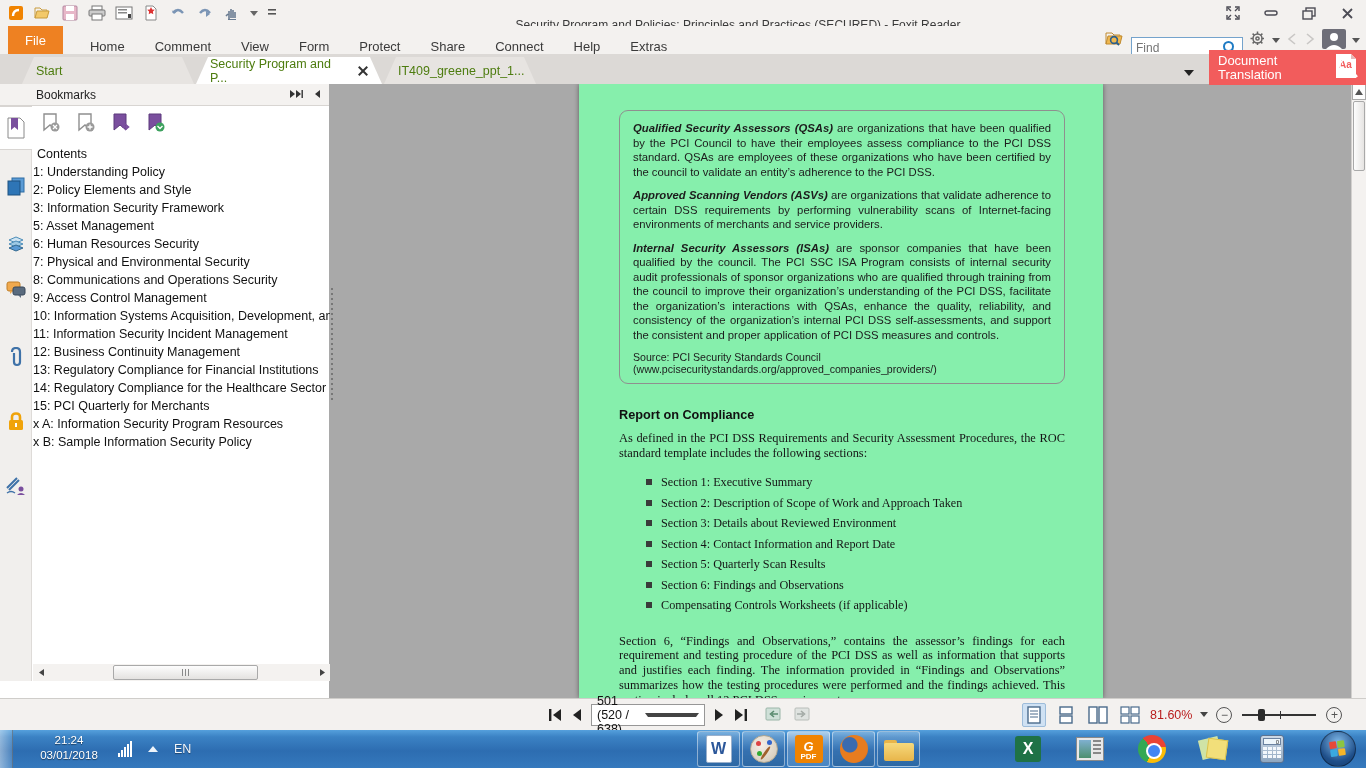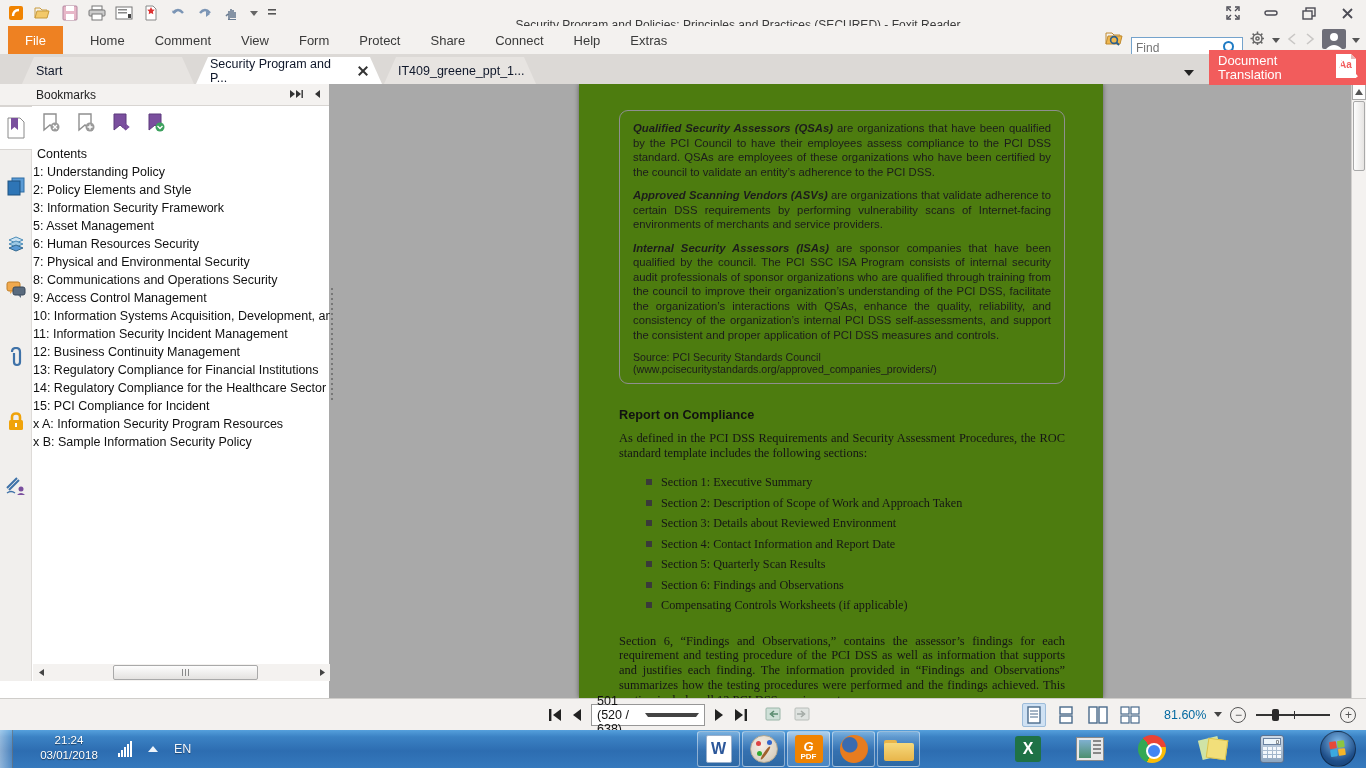--- a/index.html
+++ b/index.html
@@ -9,32 +9,32 @@
 
   
   #titlebar { position:absolute; top:0; left:0; width:1366px; height:26px; background:#f3f1ef; display:flex; align-items:center; }
   .qa-icons { display:flex; align-items:center; gap:9px; padding-left:7px; z-index:2; }
   .qa-btn { width:18px; height:18px; display:flex; align-items:center; justify-content:center; }
   #win-title { position:absolute; left:0; right:0; text-align:center; padding-left:110px; font-size:12px; color:#3a3a3a;margin-top:24px; }
   .win-controls { position:absolute; right:0; top:0; height:26px; display:flex; align-items:center; z-index:2; }
   .win-btn { width:38px; height:24px; display:flex; align-items:center; justify-content:center; color:#4c4c55; }
 
   
-  #menubar { position:absolute; top:26px; left:0; width:1366px; height:28px; background:#f3f1ef; display:flex; align-items:center; }
+  #menubar { position:absolute; top:26px; left:0; width:1366px; height:28px; background:#f3f1ef; display:flex; align-items:flex-end; }
   .file-tab { background:#EE8122; color:#fff; height:28px; display:flex; align-items:center; padding:0 17px; margin-left:8px; font-size:13px; }
   .menu-item { padding:0 15px; font-size:13px; color:#3a3a3a; }
   .find-cluster { position:absolute; right:6px; top:2px; height:24px; display:flex; align-items:center; gap:6px; }
   .find-box { width:112px; height:22px; background:#fff; border:1px solid #74a3cc; display:flex; align-items:center; padding:0 4px;margin-top:16px; }
   .find-box input { border:none; outline:none; width:86px; font-size:12px; color:#777; font-family:"Liberation Sans",sans-serif; background:transparent; }
   .caret-down { width:0; height:0; border-left:4px solid transparent; border-right:4px solid transparent; border-top:5px solid #555; display:inline-block; }
   .nav-chev { font-size:14px; color:#c9c7c5; }
 
   
   #tabbar { position:absolute; top:54px; left:0; width:1366px; height:30px; background:#dcd9d6; }
-  .doctab { position:absolute; bottom:0; height:27px; display:flex; align-items:center; padding:0 14px; font-size:12.5px; color:#0f172a;
+  .doctab { position:absolute; bottom:0; height:27px; display:flex; align-items:center; padding:0 14px; font-size:12.5px; color:#4d7c0f;
             clip-path: polygon(12px 0, calc(100% - 12px) 0, 100% 100%, 0 100%); background:#e7e4e1; }
   .doctab.active { background:#ffffff; }
   .tab-close { margin-left:10px; width:10px; height:10px; position:relative; }
   .tab-close::before,.tab-close::after { content:""; position:absolute; left:4px; top:-1px; width:2px; height:12px; background:#333; }
   .tab-close::before { transform:rotate(45deg); } .tab-close::after { transform:rotate(-45deg); }
   #tablist-caret { position:absolute; right:172px; bottom:8px; }
 
   
   #doc-translate { position:absolute; top:50px; right:0; width:157px; height:35px; background:#F25C5C; color:#fff; display:flex; align-items:center; z-index:5; }
   #doc-translate .dt-label { font-size:13px; line-height:14px; padding-left:9px; flex:1; }
@@ -59,21 +59,21 @@
   #bm-hscroll { position:absolute; left:33px; bottom:17px; width:297px; height:17px; background:#f4f2f0; display:flex; align-items:center; }
   .hs-arrow { width:16px; display:flex; justify-content:center; color:#444; font-size:9px; }
   .hs-track { flex:1; height:15px; position:relative; }
   .hs-thumb { position:absolute; left:24%; width:55%; top:0; height:15px; background:linear-gradient(#fdfdfd,#e4e2e0); border:1px solid #a9a9a9; border-radius:2px; display:flex; align-items:center; justify-content:center; gap:2px; }
   .hs-grip { width:1px; height:7px; background:#8a8a8a; }
 
   
   #doc-area { position:relative; width:1021px; height:614px; background:#a9a9a9; overflow:hidden; }
   #panel-grip { position:absolute; left:0; top:204px; width:5px; height:115px;
     background-image:repeating-linear-gradient(#777 0 2px, transparent 2px 5px); background-size:2px 100%; background-repeat:no-repeat; background-position:1px 0; }
-  #page { position:absolute; left:249px; top:0; width:524px; height:614px; background:#4d7c0f; box-shadow:0 0 5px rgba(0,0,0,.45); }
+  #page { position:absolute; left:249px; top:0; width:524px; height:614px; background:#86efac; box-shadow:0 0 5px rgba(0,0,0,.45); }
   #page-inner { position:absolute; left:40px; top:26px; width:446px; }
   #callout-box { border:1px solid #8f8f8f; border-radius:9px; padding:10px 13px 8px 13px; }
   .box-p { font-size:11.3px; line-height:14.5px; text-align:justify; color:#1c1c1c; margin-bottom:9px; }
   .box-p b { font-style:italic; }
   .box-src { font-size:10.6px; color:#1c1c1c; margin-top:2px; }
   #roc-heading { margin-top:24px; font-size:12.7px; font-weight:bold; color:#111; }
   .serif { font-family:"Liberation Serif", serif; }
   #roc-intro { margin-top:9px; font-size:12.4px; line-height:15px; text-align:justify; color:#151515; }
   #roc-bullets { margin-top:14px; margin-left:27px; }
   .blt { display:flex; align-items:flex-start; height:20.5px; font-size:12.2px; color:#151515; }
@@ -87,21 +87,21 @@
 
   
   #statusbar { position:absolute; top:698px; left:0; width:1366px; height:32px; background:#f3f1ef; border-top:1px solid #cfcdca; }
   #pagenav { position:absolute; left:548px; top:0; height:31px; display:flex; align-items:center; gap:9px; }
   .nav-ico { display:flex; align-items:center; }
   #page-box { width:114px; height:22px; background:#fff; border:1px solid #979797; display:flex; align-items:center; padding:0 5px; }
   #page-box span { flex:1; font-size:12.5px; color:#111; }
   #view-tools { position:absolute; left:1022px; top:0; height:31px; display:flex; align-items:center; gap:8px; }
   .vm-btn { width:24px; height:24px; display:flex; align-items:center; justify-content:center; border-radius:2px; }
   .vm-btn.active { background:#cfe1f3; border:1px solid #9dbcda; }
-  #zoom-pct { font-size:12.5px; color:#0369a1; margin-left:14px; }
+  #zoom-pct { font-size:12.5px; color:#b91c1c; margin-left:0; }
   .zoom-circle { width:16px; height:16px; border:1px solid #555; border-radius:50%; display:flex; align-items:center; justify-content:center; font-size:12px; color:#555; line-height:1; }
   #zoom-slider { width:74px; height:16px; position:relative; margin:0 2px; }
   #zs-track { position:absolute; top:7px; left:0; width:74px; height:2px; background:#333; }
   #zs-tick { position:absolute; top:4px; left:38px; width:1px; height:8px; background:#333; }
   #zs-thumb { position:absolute; top:2px; left:16px; width:7px; height:12px; background:#2b2b2b; border-radius:2px; }
 
   
   #taskbar { position:absolute; top:730px; left:0; width:1366px; height:38px;
     background:linear-gradient(#55a0dc 0%, #3b82c4 18%, #2d6db1 55%, #3579bd 100%); }
   #show-desktop { position:absolute; left:0; top:0; width:13px; height:38px; background:linear-gradient(90deg,rgba(255,255,255,.45),rgba(255,255,255,.15)); border-right:1px solid rgba(0,0,0,.35); }
@@ -450,21 +450,21 @@
           <div class="bm-item">5: Asset Management</div>
           <div class="bm-item">6: Human Resources Security</div>
           <div class="bm-item">7: Physical and Environmental Security</div>
           <div class="bm-item">8: Communications and Operations Security</div>
           <div class="bm-item">9: Access Control Management</div>
           <div class="bm-item">10: Information Systems Acquisition, Development, an</div>
           <div class="bm-item">11: Information Security Incident Management</div>
           <div class="bm-item">12: Business Continuity Management</div>
           <div class="bm-item">13: Regulatory Compliance for Financial Institutions</div>
           <div class="bm-item">14: Regulatory Compliance for the Healthcare Sector</div>
-          <div class="bm-item">15: PCI Compliance for Incident</div>
+          <div class="bm-item">15: PCI Quarterly for Merchants</div>
           <div class="bm-item">x A: Information Security Program Resources</div>
           <div class="bm-item">x B: Sample Information Security Policy</div>
         </div>
       </div>
 
       <div id="bm-hscroll">
         <span class="hs-arrow">
           <svg width="7" height="9">
               <path d="M6 1 L1 4.5 L6 8 Z" fill="#444"></path>
             </svg>

